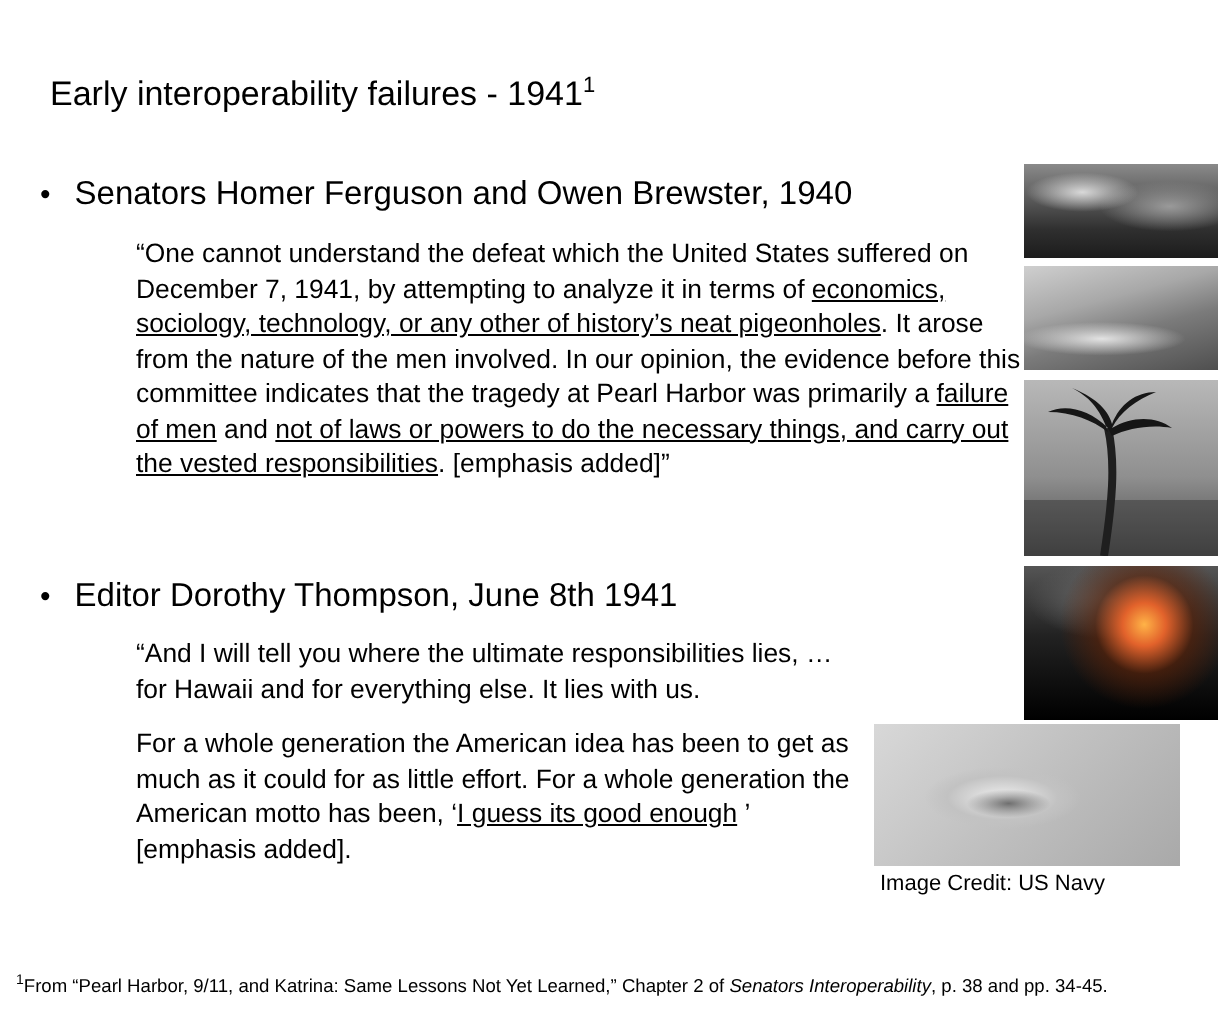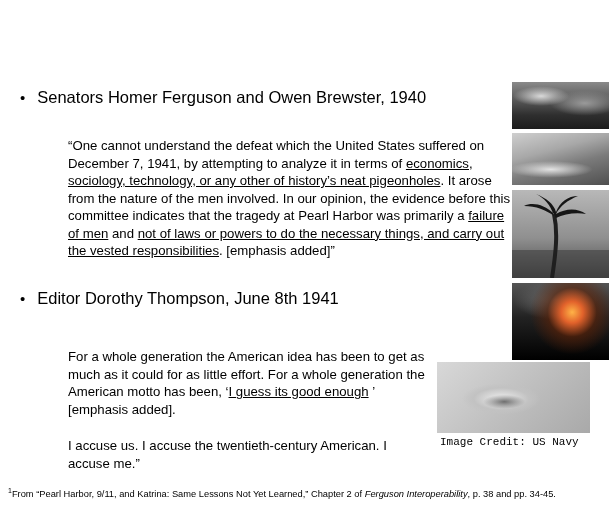--- a/index.html
+++ b/index.html
@@ -44,23 +44,23 @@
   .heading .marker { font-size: 15px; line-height: 20px; }
   .h1 { top: 88px; }
   .h2 { top: 289px; }
 
   .quote {
     position: absolute;
     font-size: 13.2px;
     line-height: 17.5px;
     text-align: left;
   }
-  .quote1 { left: 68px; top: 118px; width: 444px; margin-top: 19px; }
+  .quote1 { left: 68px; top: 118px; width: 444px; }
   .quote2a { left: 68px; top: 318px; width: 352px; }
-  .quote2b { left: 68px; top: 348px; width: 358px; }
+  .quote2b { left: 68px; top: 363px; width: 358px; }
   .quote2c { left: 68px; top: 437px; width: 352px; }
 
   .u { text-decoration: underline; }
   .i { font-style: italic; }
 
   .photo {
     position: absolute;
     overflow: hidden;
   }
   .photo1 {
@@ -92,56 +92,56 @@
       radial-gradient(ellipse 50px 20px at 42% 52%, #efefef 0%, #c2c2c2 55%, rgba(0,0,0,0) 78%),
       linear-gradient(135deg, #d8d8d8 0%, #c0c0c0 50%, #a9a9a9 100%);
   }
 
   .credit {
     position: absolute;
     left: 440px;
     top: 436px;
     font-size: 11px;
     white-space: nowrap;
-    font-family: Liberation Mono, monospace;
   }
 
   .footnote {
     position: absolute;
     left: 8px;
     top: 487px;
     width: 600px;
     font-size: 9.3px;
     white-space: nowrap;
   }
   .footnote sup { font-size: 7px; }
 </style>
 </head>
 <body>
 
 <div class="slide">
 
 
+  <div class="subtitle"><span>Early interoperability failures - 1941</span><sup>1</sup></div>
 
   <div class="heading h1">
     <span class="marker">•</span>
     <span class="htext">Senators Homer Ferguson and Owen Brewster, 1940</span>
   </div>
 
   <p class="quote quote1"><span>“One cannot understand the defeat which the United States suffered on December 7, 1941, by attempting to analyze it in terms of </span><span class="u">economics, sociology, technology, or any other of history’s neat pigeonholes</span><span>. It arose from the nature of the men involved. In our opinion, the evidence before this committee indicates that the tragedy at Pearl Harbor was primarily a </span><span class="u">failure of men</span><span> and </span><span class="u">not of laws or powers to do the necessary things, and carry out the vested responsibilities</span><span>. [emphasis added]”</span></p>
 
   <div class="heading h2">
     <span class="marker">•</span>
     <span class="htext">Editor Dorothy Thompson, June 8th 1941</span>
   </div>
 
+  <p class="quote quote2a">“And I will tell you where the ultimate responsibilities lies, … for Hawaii and for everything else. It lies with us.</p>
 
   <p class="quote quote2b"><span>For a whole generation the American idea has been to get as much as it could for as little effort. For a whole generation the American motto has been, ‘</span><span class="u">I guess its good enough</span><span> ’ [emphasis added].</span></p>
 
-  <p class="quote quote2c">I accuse us. I accuse the twentieth-century American. I accuse me.”</p>
 
   <div class="photo photo1"></div>
   <div class="photo photo2"></div>
 
   <div class="photo photo3">
     <svg width="97" height="88" viewBox="0 0 97 88" xmlns="http://www.w3.org/2000/svg">
       <defs>
         <linearGradient id="g3" x1="0" y1="0" x2="0" y2="1">
           <stop offset="0" stop-color="#b8b8b8"></stop>
           <stop offset="0.55" stop-color="#8f8f8f"></stop>
@@ -153,15 +153,15 @@
       <path d="M40 88 C 44 62 46 42 42 24" stroke="#1f1f1f" stroke-width="4" fill="none"></path>
       <path d="M42 24 C 32 14 20 12 12 16 C 24 16 34 20 42 26 C 38 14 32 8 24 4 C 34 8 42 14 44 22 C 48 12 56 6 66 6 C 56 10 48 16 44 24 C 54 18 66 18 74 24 C 64 22 52 24 44 28 Z" fill="#161616"></path>
     </svg>
   </div>
 
   <div class="photo photo4"></div>
   <div class="photo photo5"></div>
 
   <div class="credit">Image Credit: US Navy</div>
 
-  <div class="footnote"><sup>1</sup><span>From “Pearl Harbor, 9/11, and Katrina: Same Lessons Not Yet Learned,” Chapter 2 of </span><span class="i">Ferguson Interoperability</span><span>, p. 38 and pp. 34-45.</span></div>
+  <div class="footnote"><sup>1</sup><span>From “Pearl Harbor, 9/11, and Katrina: Same Lessons Not Yet Learned,” Chapter 2 of </span><span class="i">Senators Interoperability</span><span>, p. 38 and pp. 34-45.</span></div>
 
 </div>
 
 </body></html>

